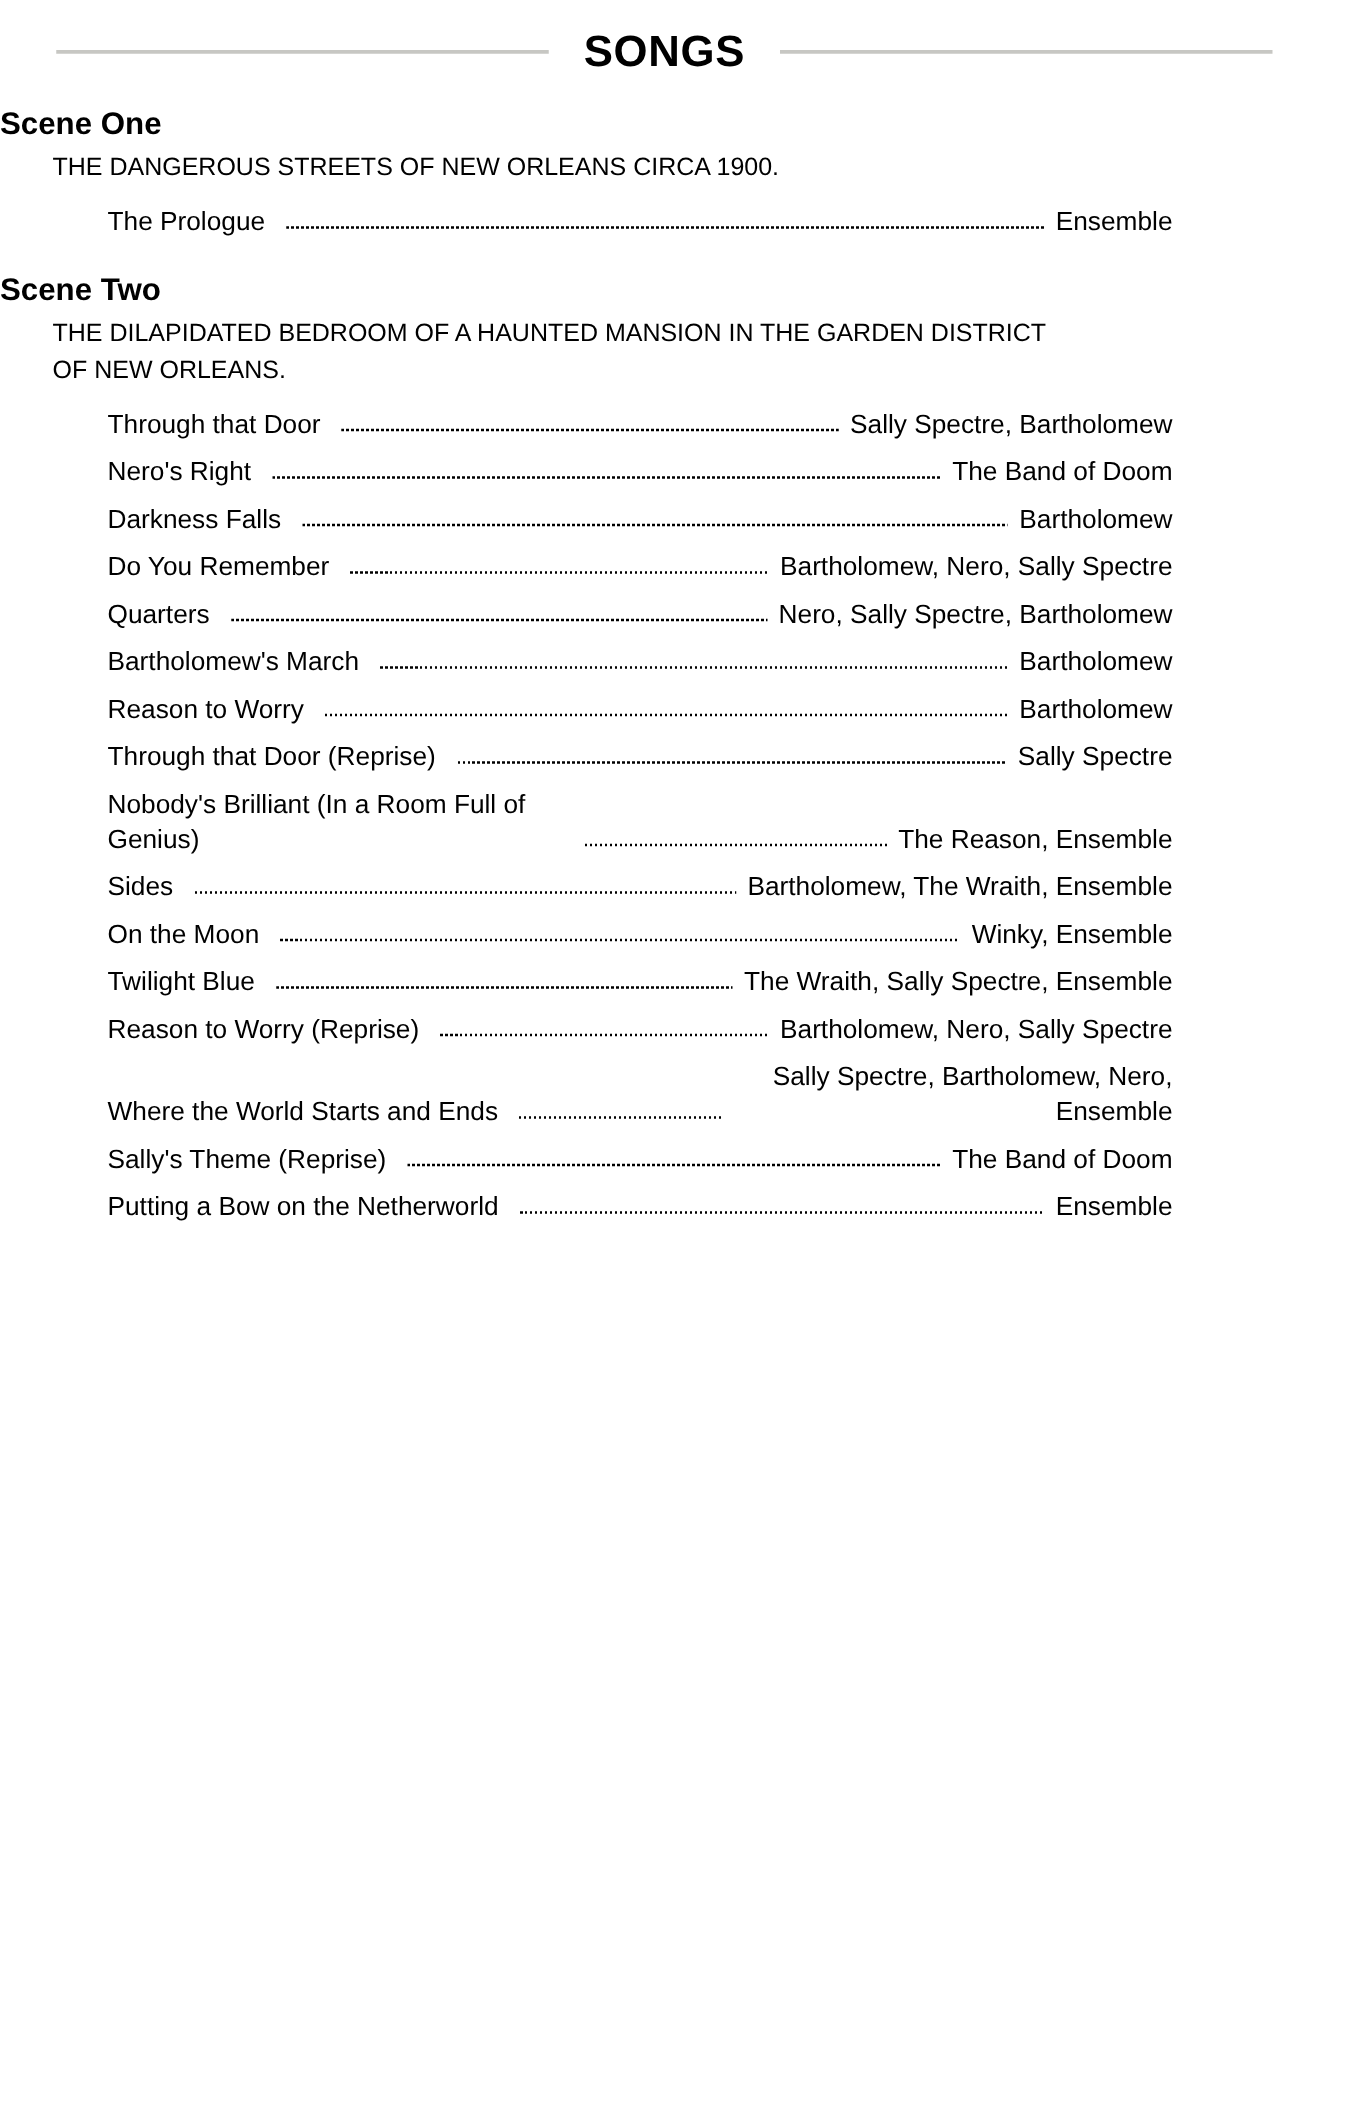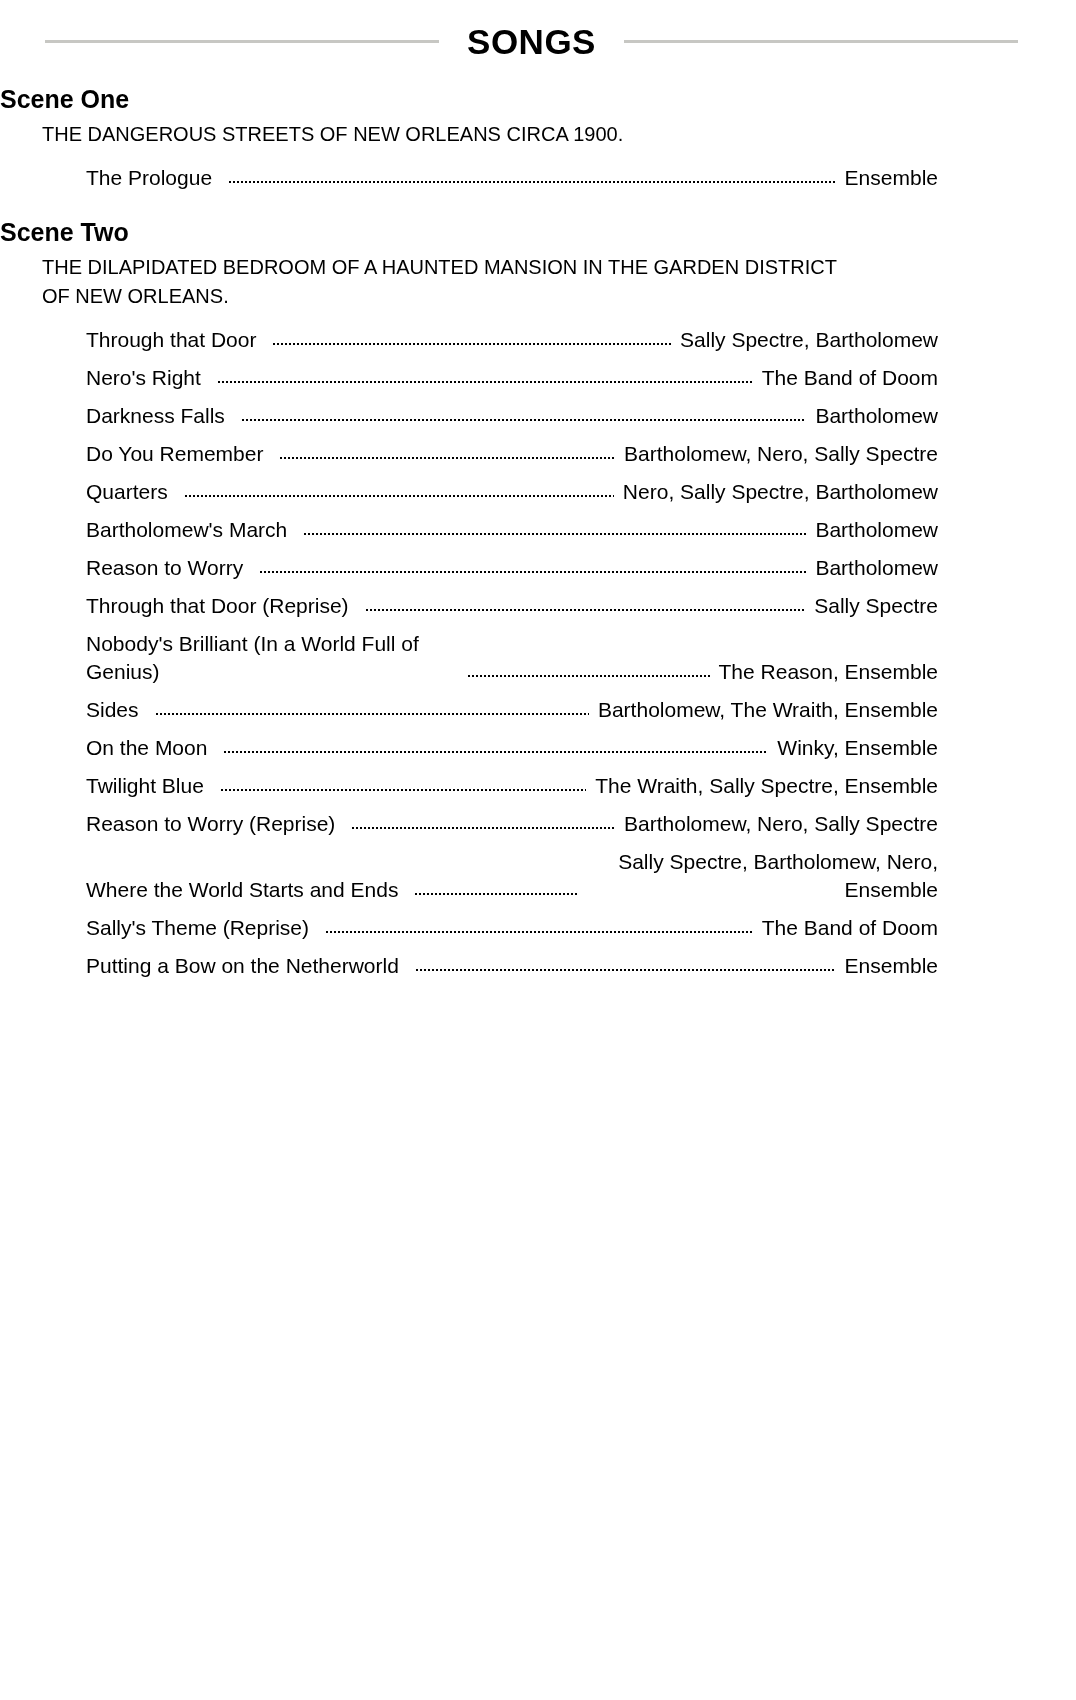--- a/index.html
+++ b/index.html
@@ -145,21 +145,21 @@
     <span class="performers">Bartholomew</span>
   </div>
 
   <div class="song-row">
     <span class="song-title">Through that Door (Reprise)</span>
     <span class="leader"></span>
     <span class="performers">Sally Spectre</span>
   </div>
 
   <div class="song-row">
-    <span class="song-title">Nobody's Brilliant (In a World Full of Genius)</span>
+    <span class="song-title">Nobody's Brilliant (In a Room Full of Genius)</span>
     <span class="leader"></span>
     <span class="performers">The Reason, Ensemble</span>
   </div>
 
   <div class="song-row">
     <span class="song-title">Sides</span>
     <span class="leader"></span>
     <span class="performers">Bartholomew, The Wraith, Ensemble</span>
   </div>
 

